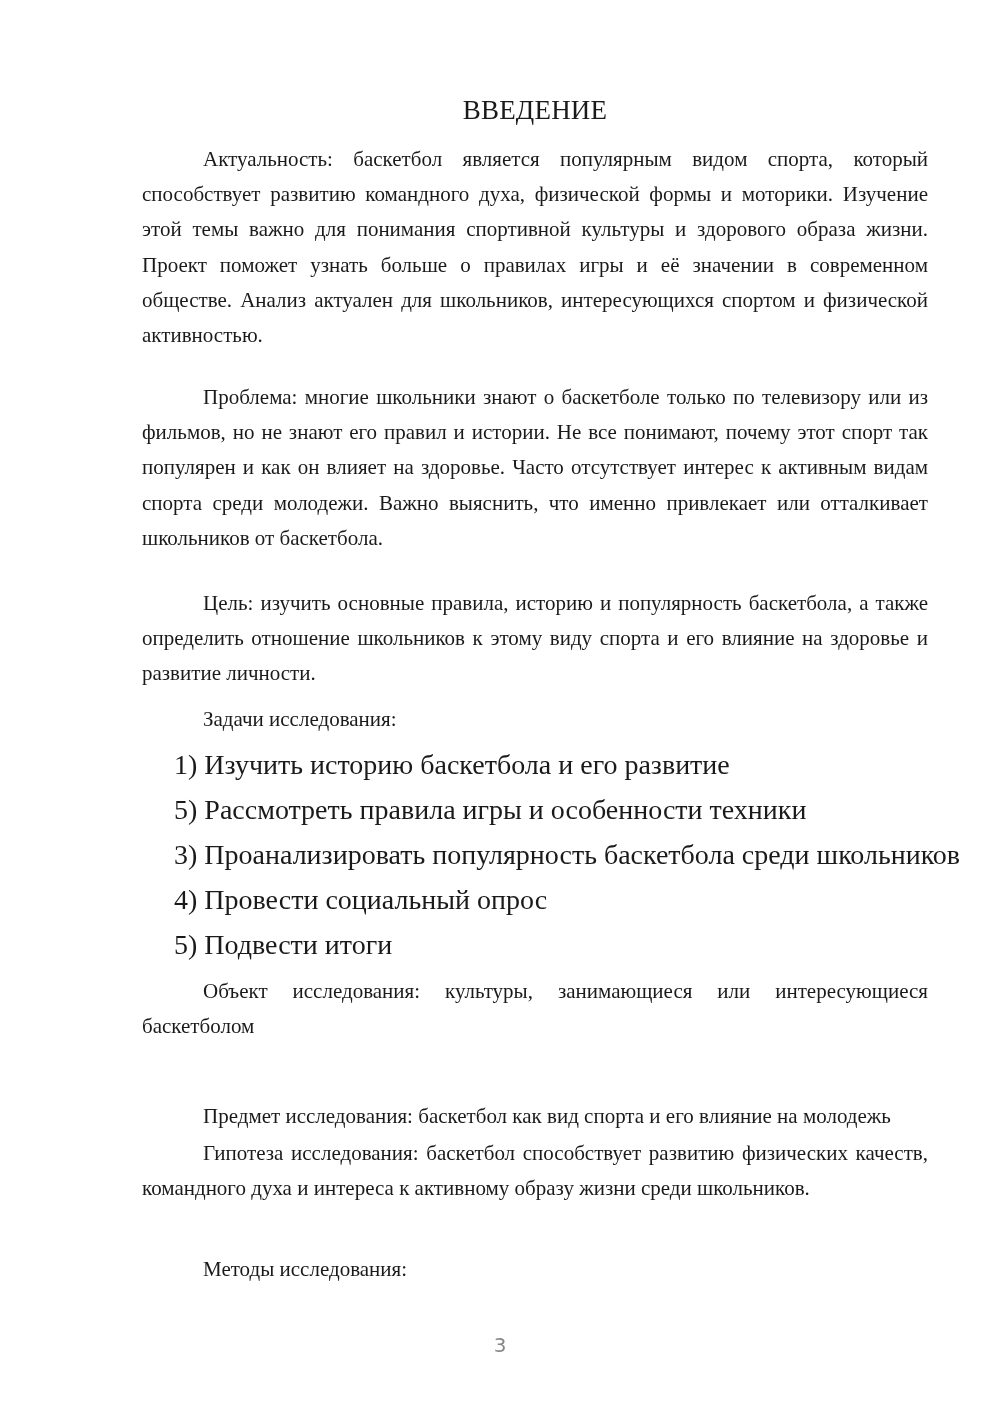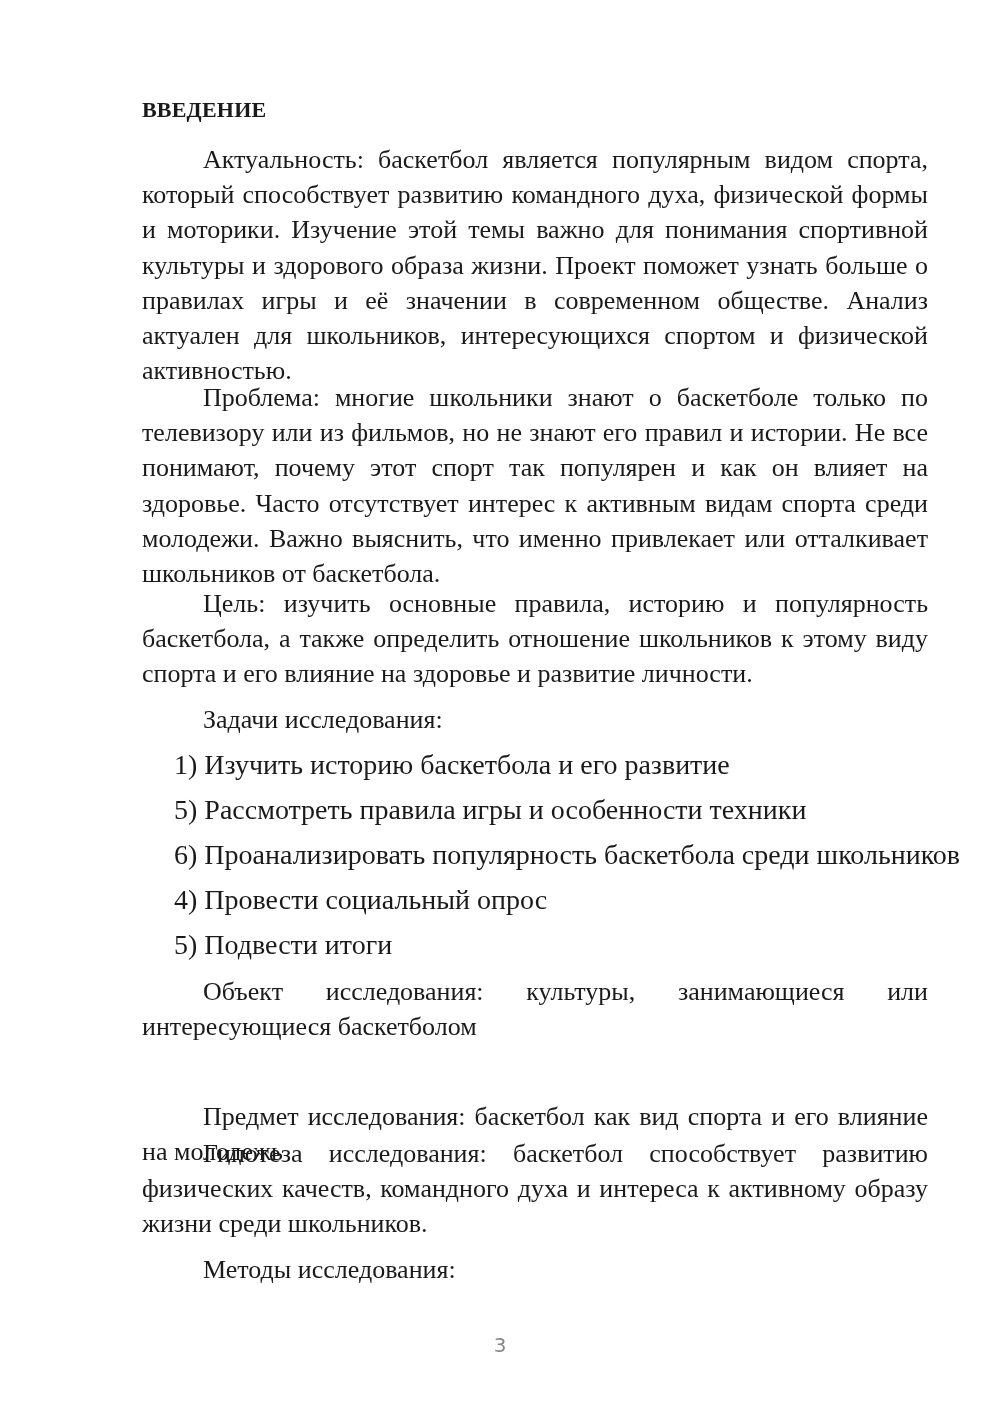--- a/index.html
+++ b/index.html
@@ -19,30 +19,31 @@
       position: absolute;
       left: 142px;
       top: 0;
       width: 786px;
     }
     .title {
       position: absolute;
       left: 0;
       width: 786px;
       top: 96px;
-      font-weight: bold;
-      font-size: 22px;
+      text-align: center;
+      font-weight: normal;
+      font-size: 27px;
       line-height: 28px;
       letter-spacing: 0.2px;
     }
     .para {
       position: absolute;
       left: 0;
       width: 786px;
-      font-size: 26px;
+      font-size: 21px;
       line-height: 35.2px;
       text-align: justify;
       text-indent: 61px;
       margin: 0;
     }
     .para.left {
       text-align: left;
     }
     .list-item {
       position: absolute;
@@ -73,21 +74,21 @@
   <p class="para" style="top:142px;">Актуальность: баскетбол является популярным видом спорта, который способствует развитию командного духа, физической формы и моторики. Изучение этой темы важно для понимания спортивной культуры и здорового образа жизни. Проект поможет узнать больше о правилах игры и её значении в современном обществе. Анализ актуален для школьников, интересующихся спортом и физической активностью.</p>
 
   <p class="para" style="top:380px;">Проблема: многие школьники знают о баскетболе только по телевизору или из фильмов, но не знают его правил и истории. Не все понимают, почему этот спорт так популярен и как он влияет на здоровье. Часто отсутствует интерес к активным видам спорта среди молодежи. Важно выяснить, что именно привлекает или отталкивает школьников от баскетбола.</p>
 
   <p class="para" style="top:586px;">Цель: изучить основные правила, историю и популярность баскетбола, а также определить отношение школьников к этому виду спорта и его влияние на здоровье и развитие личности.</p>
 
   <p class="para left" style="top:702px;">Задачи исследования:</p>
 
   <div class="list-item" style="top:750px;">1) Изучить историю баскетбола и его развитие</div>
   <div class="list-item" style="top:795px;">5) Рассмотреть правила игры и особенности техники</div>
-  <div class="list-item" style="top:840px;">6) Проанализировать популярность баскетбола среди школьников</div>
+  <div class="list-item" style="top:840px;">3) Проанализировать популярность баскетбола среди школьников</div>
   <div class="list-item" style="top:885px;">4) Провести социальный опрос</div>
   <div class="list-item" style="top:930px;">5) Подвести итоги</div>
 
   <p class="para" style="top:974px;">Объект исследования: культуры, занимающиеся или интересующиеся баскетболом</p>
 
   <p class="para" style="top:1055px;margin-top:44px;">Предмет исследования: баскетбол как вид спорта и его влияние на молодежь</p>
 
   <p class="para" style="top:1136px;">Гипотеза исследования: баскетбол способствует развитию физических качеств, командного духа и интереса к активному образу жизни среди школьников.</p>
 
   <p class="para left" style="top:1252px;">Методы исследования:</p>

